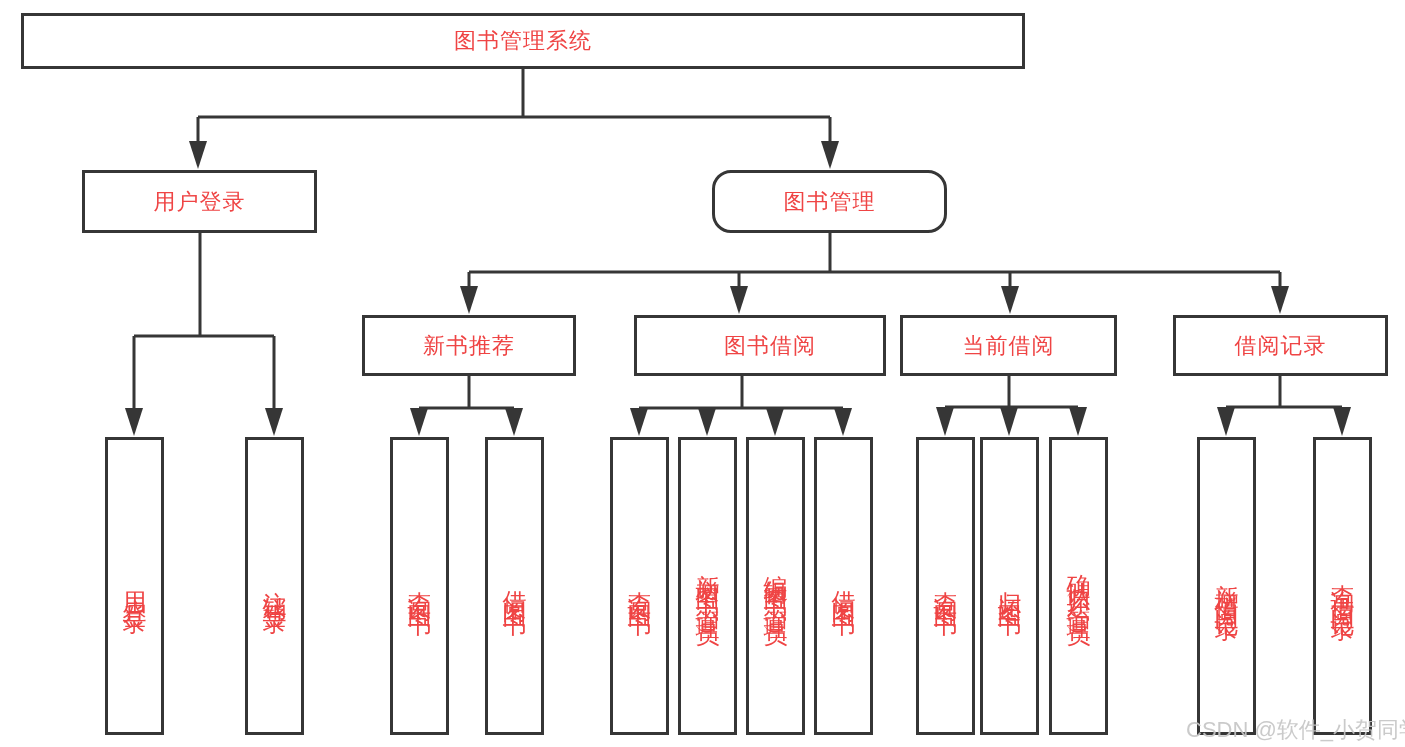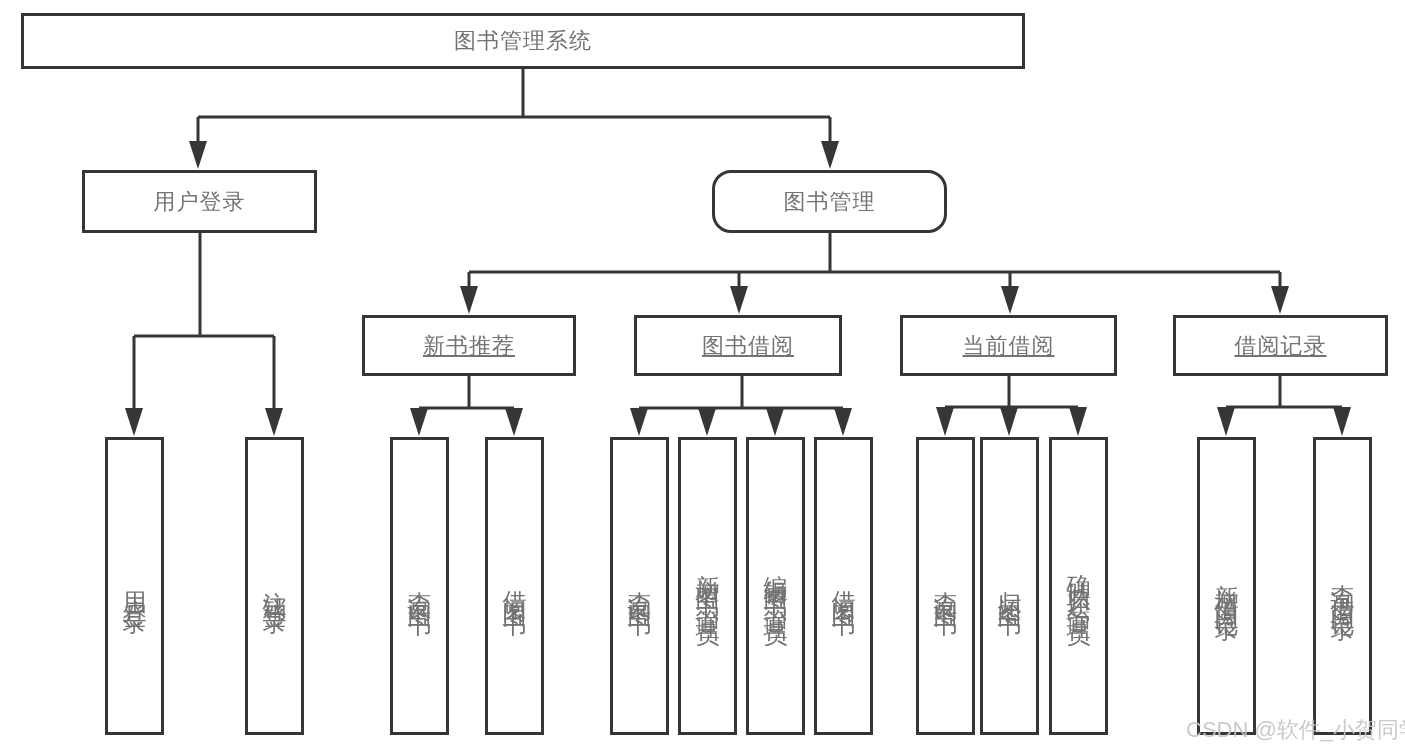--- a/index.html
+++ b/index.html
@@ -7,29 +7,29 @@
   #canvas{position:relative;width:1405px;height:747px;background:#ffffff;overflow:hidden;}
   #connectors{position:absolute;left:0;top:0;width:1405px;height:747px;}
   .box{
     position:absolute;
     box-sizing:border-box;
     border:3px solid #363636;
     background:#ffffff;
     display:flex;
     align-items:center;
     justify-content:center;
-    color:#737373;
+    color:#ef4444;
   }
   .hbox{font-size:22px;letter-spacing:1px;}
   .root{left:21px;top:13px;width:1004px;height:56px;}
   .lvl2-left{left:82px;top:170px;width:235px;height:63px;}
   .lvl2-right{left:712px;top:170px;width:235px;height:63px;border-radius:19px;}
-  .mid{top:315px;height:61px;text-decoration:underline;}
+  .mid{top:315px;height:61px;}
   .mid-1{left:362px;width:214px;}
-  .mid-2{left:634px;width:208px;padding-left:20px;}
+  .mid-2{left:634px;width:252px;padding-left:20px;}
   .mid-3{left:900px;width:217px;}
   .mid-4{left:1173px;width:215px;}
   .leaf{
     top:437px;width:59px;height:298px;
     writing-mode:vertical-rl;
     text-orientation:mixed;
     font-size:24px;
     letter-spacing:7px;
     line-height:1;
     text-align:center;

